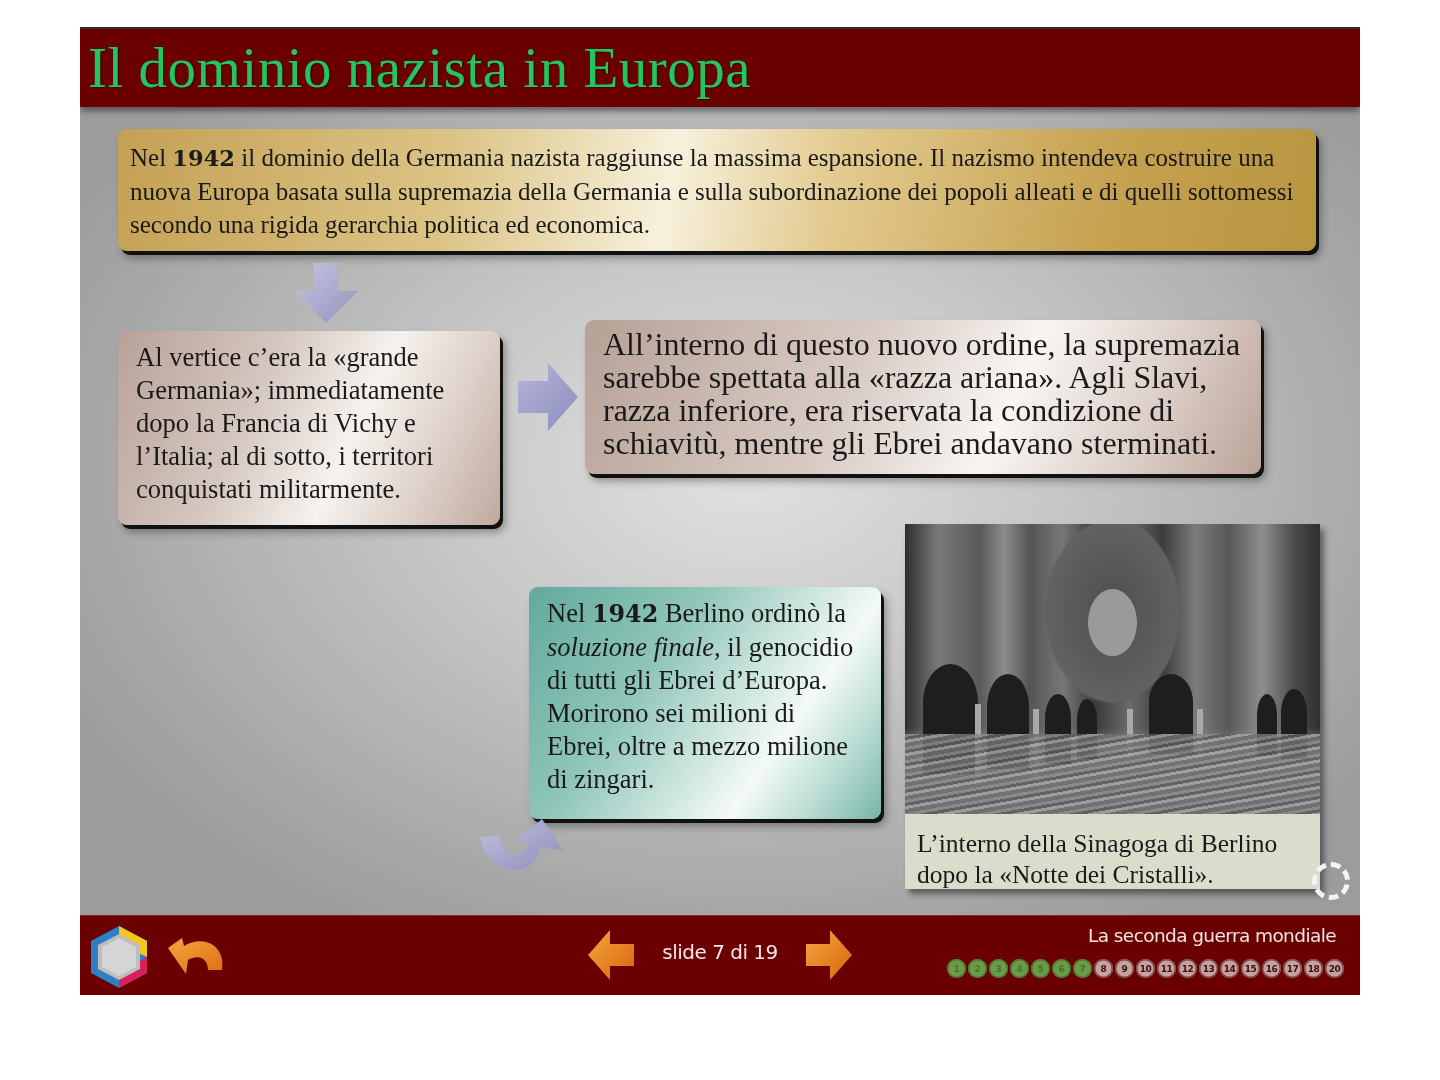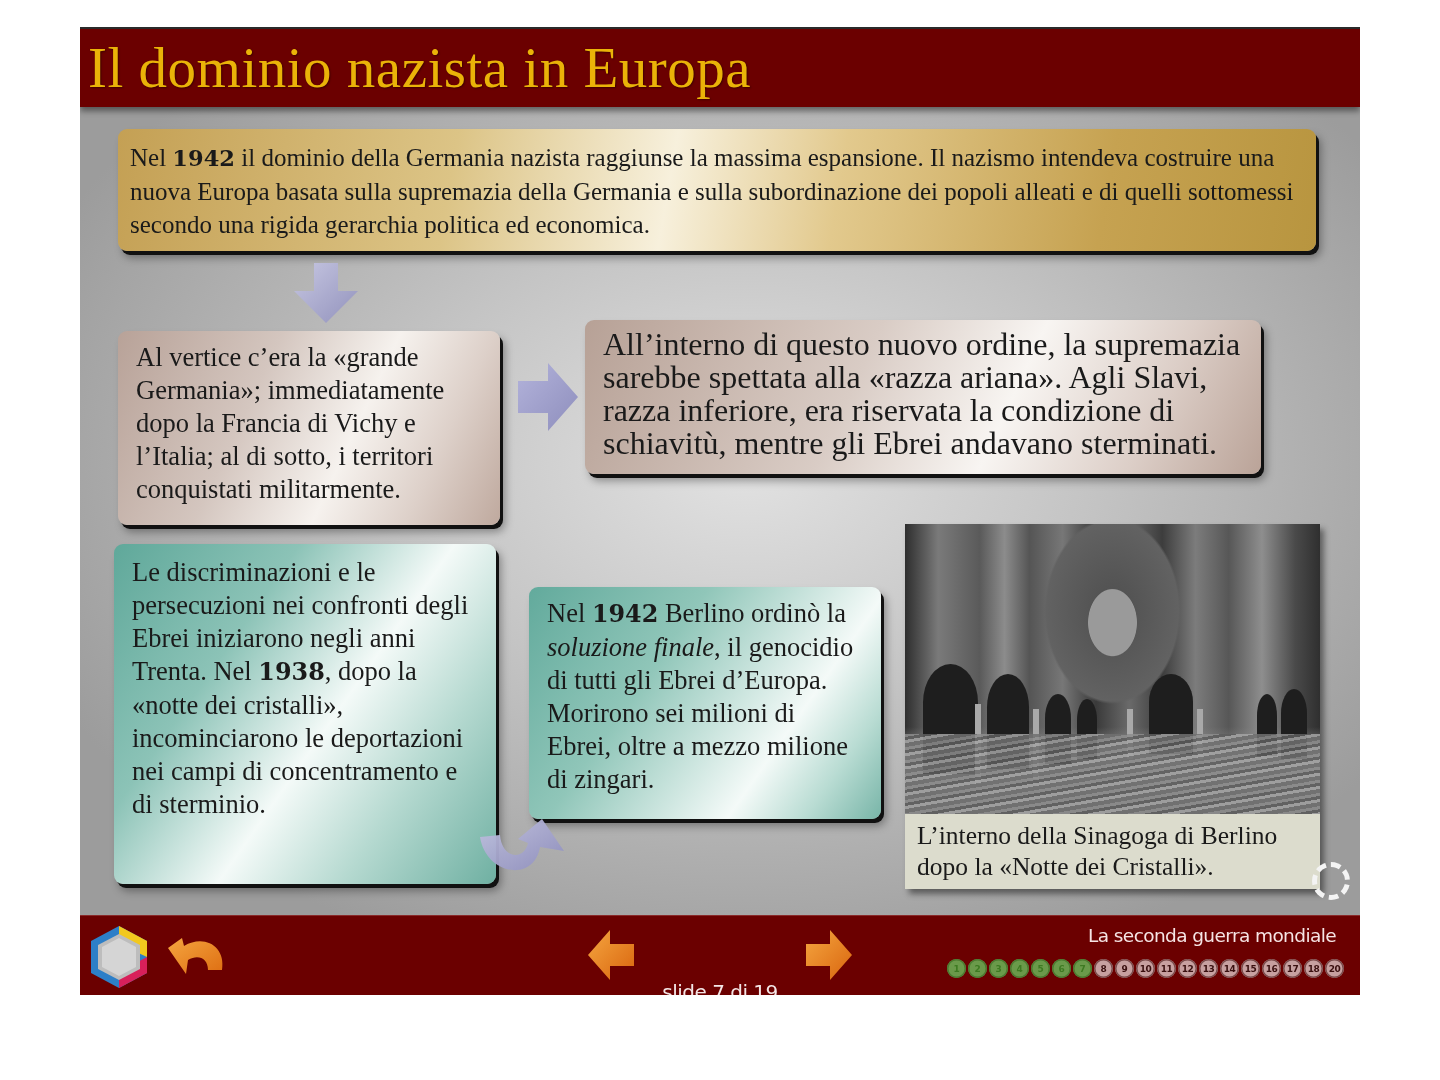--- a/index.html
+++ b/index.html
@@ -13,21 +13,21 @@
     }
     .title-bar {
       position: absolute; left: 0; top: 0; width: 1280px; height: 80px;
       background: #6b0000;
       box-shadow: 0 4px 6px rgba(0,0,0,0.45);
       border-top: 2px solid #2a2a2a;
     }
     .title-text {
       position: absolute; left: 8px; top: 6px;
       font-family: "Liberation Serif", "DejaVu Serif", serif;
-      font-size: 57px; color: #eab308; letter-spacing: 0.5px;
+      font-size: 57px; color: #22c55e; letter-spacing: 0.5px;
       text-shadow: 1px 1px 2px rgba(0,0,0,0.4);
     }
 
     .box {
       position: absolute; border-radius: 9px;
       font-family: "Liberation Serif", "DejaVu Serif", serif;
       color: #1a1a1a; line-height: 33px;
       box-shadow: 3px 4px 0 #111, 5px 7px 8px rgba(0,0,0,0.35);
     }
     .box b { font-family: "DejaVu Serif", serif; font-weight: bold; font-size: 0.9em; }
@@ -76,21 +76,21 @@
     .arch {
       position: absolute; background: #1e1e1e; border-radius: 50% 50% 0 0 / 35% 35% 0 0;
     }
     .pillar { position: absolute; background: #a9a9a9; width: 6px; }
     .rubble {
       position: absolute; left: 0; bottom: 0; width: 415px; height: 80px;
       background: repeating-linear-gradient(170deg, #8d8d8d 0 3px, #5e5e5e 3px 6px, #a4a4a4 6px 9px, #707070 9px 13px);
       opacity: 0.85;
     }
     .caption {
-      position: absolute; left: 12px; top: 296px; width: 400px;
+      position: absolute; left: 12px; top: 304px; width: 400px;
       font-family: "Liberation Serif", "DejaVu Serif", serif;
       font-size: 25.5px; line-height: 31px; color: #1a1a1a;
     }
 
     .arrow { position: absolute; }
     .loader {
       position: absolute; left: 1232px; top: 835px; width: 38px; height: 38px;
       border-radius: 50%; border: 5px dashed #f4f4f4;
     }
 
@@ -99,21 +99,20 @@
       background: #6b0000; border-top: 1px solid #8a2a2a;
     }
     .logo { position: absolute; left: 6px; top: 8px; width: 66px; height: 66px; }
     .back-btn { position: absolute; left: 84px; top: 14px; width: 64px; height: 50px; cursor: pointer; }
     .prev-btn { position: absolute; left: 506px; top: 12px; width: 50px; height: 54px; cursor: pointer; }
     .next-btn { position: absolute; left: 724px; top: 12px; width: 50px; height: 54px; cursor: pointer; }
     .slide-counter {
       position: absolute; left: 570px; top: 24px; width: 140px; text-align: center;
       font-family: "DejaVu Sans", sans-serif; font-size: 20px; color: #f4e6e6;
       letter-spacing: -0.5px;
-      margin-top: 40px;
     }
     .course-title {
       position: absolute; right: 24px; top: 9px;
       font-family: "DejaVu Sans", sans-serif; font-size: 18.5px; color: #f6e4e4;
       letter-spacing: -0.6px;
       text-align: center;
     }
     .dots { position: absolute; right: 16px; top: 43px; display: flex; gap: 2px; }
     .dot {
       width: 19px; height: 19px; border-radius: 50%;
@@ -158,23 +157,20 @@
           <stop offset="1" stop-color="#8a8abb"></stop>
       </linearGradient>
     </defs>
     <path d="M2 20 H32 V2 L62 36 L32 70 V52 H2 Z" fill="url(#lavB)" opacity="0.95"></path>
   </svg>
 
   <div class="box box-rose-2">
     <span>All’interno di questo nuovo ordine, la supremazia sarebbe spettata alla «razza ariana». Agli Slavi, razza inferiore, era riservata la condizione di schiavitù, mentre gli Ebrei andavano sterminati.</span>
   </div>
 
-  <div class="box box-teal-1">
-    <span>Le discriminazioni e le persecuzioni nei confronti degli Ebrei iniziarono negli anni Trenta. Nel </span><b>1938</b><span>, dopo la «notte dei cristalli», incominciarono le deportazioni nei campi di concentramento e di sterminio.</span>
-  </div>
 
   <div class="box box-teal-2">
     <span>Nel </span><b>1942</b><span> Berlino ordinò la </span><i>soluzione finale</i><span>, il genocidio di tutti gli Ebrei d’Europa. Morirono sei milioni di Ebrei, oltre a mezzo milione di zingari.</span>
   </div>
 
   <svg class="arrow" style="left:398px;top:790px;" width="90" height="64" viewBox="0 0 90 64">
     <defs>
       <linearGradient id="lavC" x1="0" y1="0" x2="1" y2="1">
         <stop offset="0" stop-color="#c2c2e0"></stop>
           <stop offset="1" stop-color="#8c8cbc"></stop>

